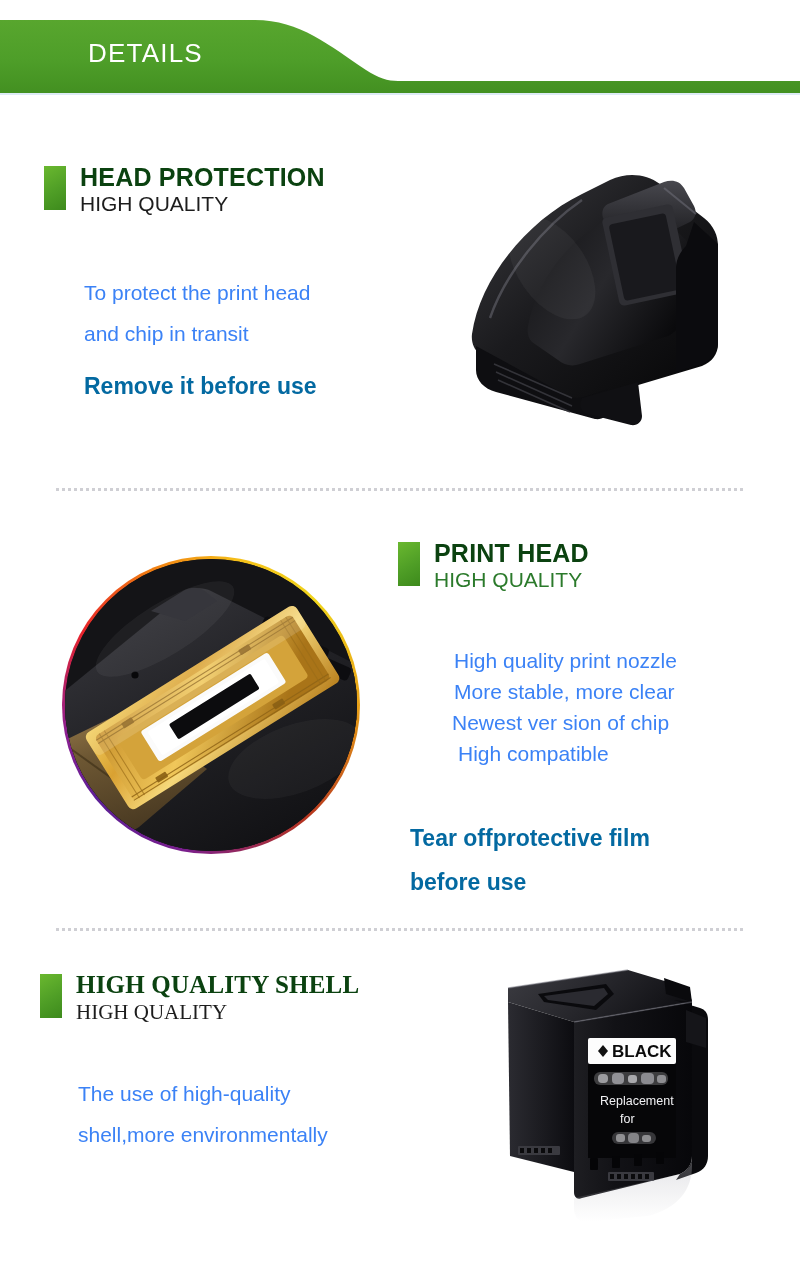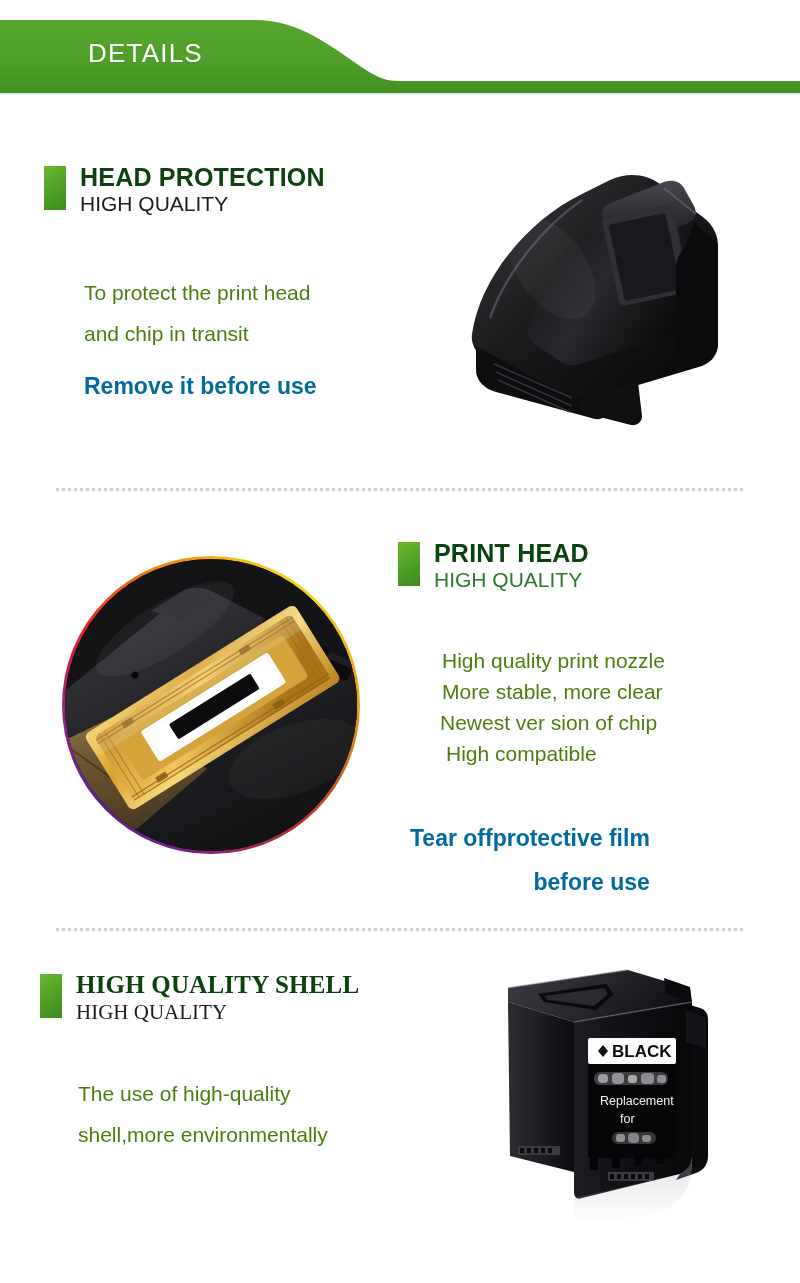--- a/index.html
+++ b/index.html
@@ -72,25 +72,25 @@
     margin-top: 1px;
     white-space: nowrap;
   }
   .sub-black { color: #1d1d1d; }
   .sub-green { color: #2b7a2b; }
 
   
   .body-copy {
     position: absolute;
     font-size: 21px;
-    color: #4d7c0f;
+    color: #3b82f6;
     line-height: 41px;
     white-space: nowrap;
   }
-  .body-copy.tight { line-height: 31px; }
+  .body-copy.tight { line-height: 31px; margin-left: 12px; }
   .red-note {
     position: absolute;
     font-size: 23px;
     font-weight: bold;
     color: #0369a1;
     line-height: 44px;
     white-space: nowrap;
   }
 
   
@@ -235,21 +235,21 @@
 
   <div class="body-copy tight" style="left:440px; top:645px;">
     <div style="margin-left:2px;">High quality print nozzle</div>
     <div style="margin-left:2px;">More stable, more clear</div>
     <div style="margin-left:0px;">Newest ver sion of chip</div>
     <div style="margin-left:6px;">High compatible</div>
   </div>
 
   <div class="red-note" style="left:410px; top:816px;">
     <div>Tear offprotective film</div>
-    <div style="margin-left:12px;text-align:right;">before use</div>
+    <div style="margin-left:0;">before use</div>
   </div>
 
   <div class="circle-photo" style="left:62px; top:556px; width:298px; height:298px;">
     <div class="circle-inner">
       <svg width="292" height="292" viewBox="0 0 292 292" xmlns="http://www.w3.org/2000/svg">
         <defs>
           <linearGradient id="shellG" x1="0" y1="0" x2="0.6" y2="1">
             <stop offset="0%" stop-color="#3b3b41"></stop>
             <stop offset="50%" stop-color="#232327"></stop>
             <stop offset="100%" stop-color="#121215"></stop>

